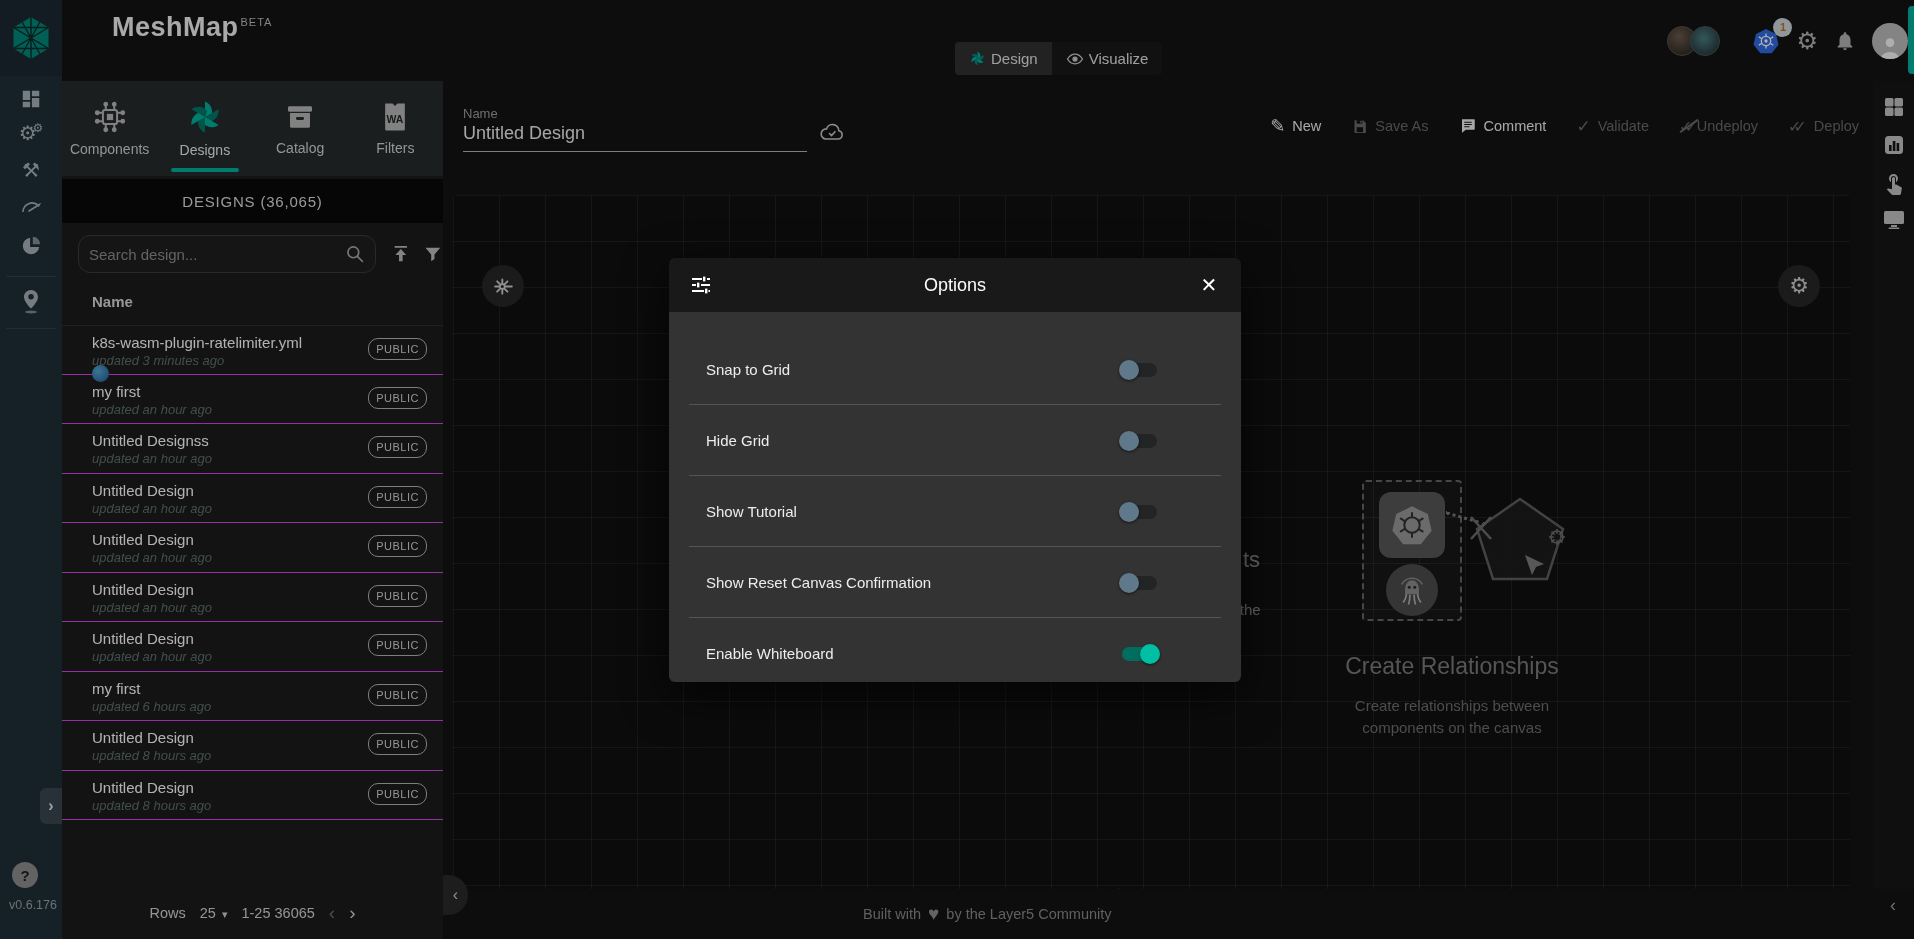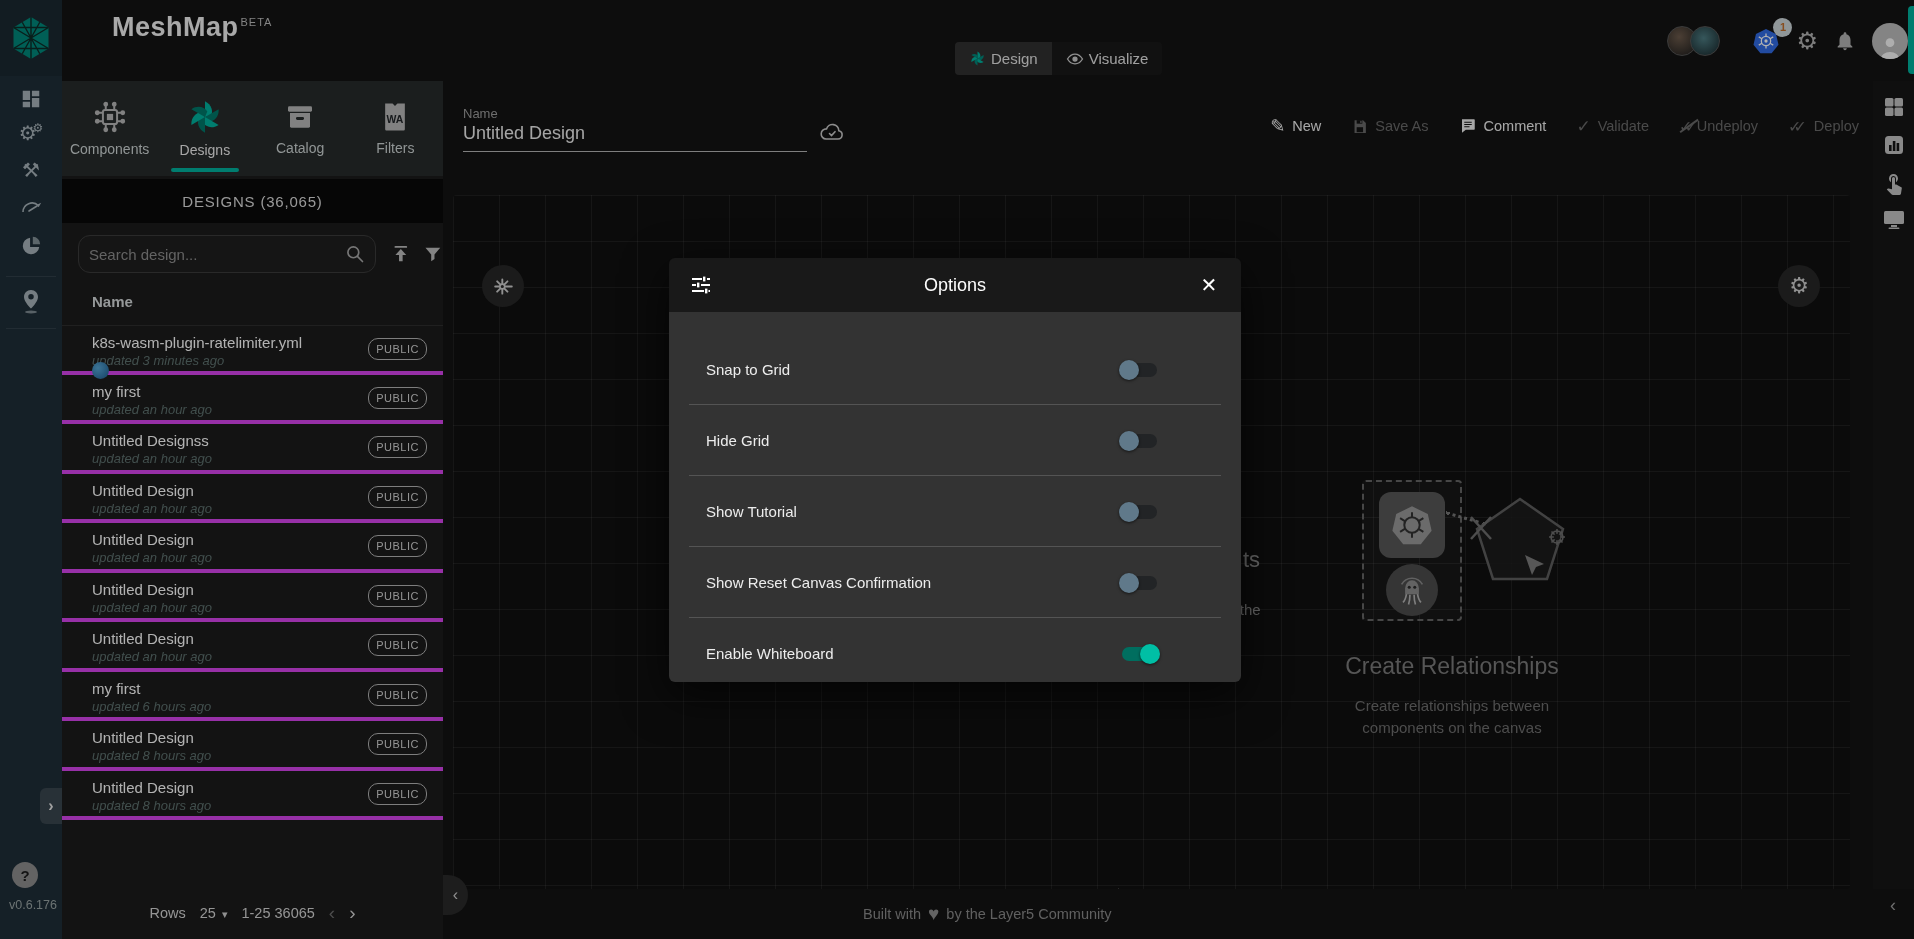--- a/index.html
+++ b/index.html
@@ -43,21 +43,21 @@
   .tab.active::after{content:"";position:absolute;left:14px;right:14px;bottom:4px;height:4px;background:#00B39F;border-radius:2px}
   #secTitle{left:0;top:98px;width:381px;height:44px;background:#0a0a0a;display:flex;align-items:center;justify-content:center;
     color:#dcdcdc;font-size:15px;letter-spacing:.8px}
   #searchRow{left:0;top:150px;width:381px;height:46px;display:flex;align-items:center}
   #searchBox{margin-left:16px;width:302px;height:38px;background:#1f1f1f;border:1px solid #3c3c3c;border-radius:12px;
     display:flex;align-items:center;padding:16px 10px}
   #searchBox input{flex:1;background:transparent;border:none;outline:none;color:#d9d9d9;font-size:15px;font-family:"Liberation Sans",sans-serif}
   #searchBox input::placeholder{color:#8f8f8f}
   #colName{left:30px;top:212px;font-size:15px;font-weight:bold;color:#d6dadb}
   #rowsWrap{left:0;top:244px;width:381px}
-  .drow{height:49.5px;border-bottom:4px solid #d946ef;position:relative;cursor:pointer}
+  .drow{height:49.5px;border-bottom:1px solid #d946ef;position:relative;cursor:pointer}
   .drow:first-child{border-top:1px solid #2e2e2e}
   .dname{position:absolute;left:30px;top:8px;font-size:15px;color:#fff;white-space:nowrap}
   .dupd{position:absolute;left:30px;top:27px;font-size:13px;font-style:italic;color:#5e716f}
   .badge{position:absolute;right:16px;top:12px;border:1px solid #b5b5b5;border-radius:10px;color:#d4d4d4;
     font-size:11px;padding:4px 7px;letter-spacing:.5px}
   #rowAvatarDot{position:absolute;left:30px;bottom:-8px;width:17px;height:17px;border-radius:50%;
     background:radial-gradient(circle at 35% 35%,#57a8d8,#1d5d8f);z-index:2}
   #pager{left:0;top:805px;width:381px;height:53px;display:flex;align-items:center;justify-content:center;gap:14px;color:#d6d6d6;font-size:14.5px}
   #pager .caret{font-size:11px;margin-left:6px;color:#cfcfcf}
   #pgPrev{color:#6e6e6e;font-size:19px;cursor:default}

